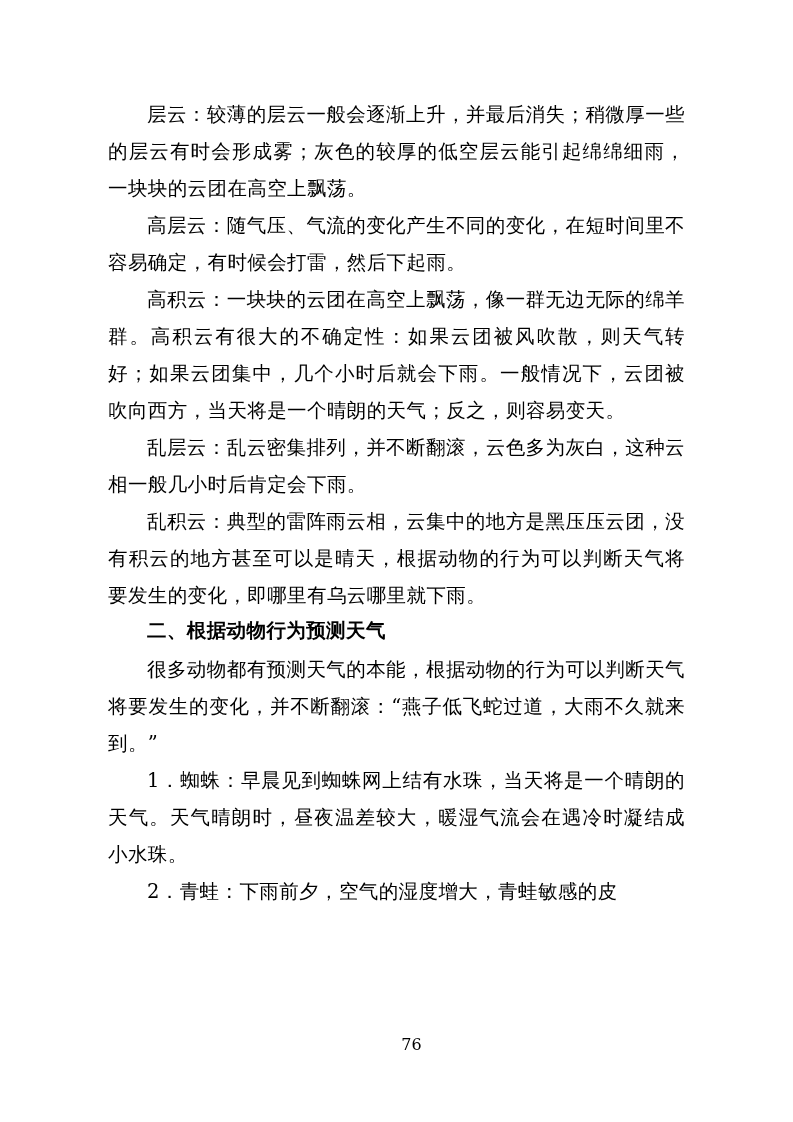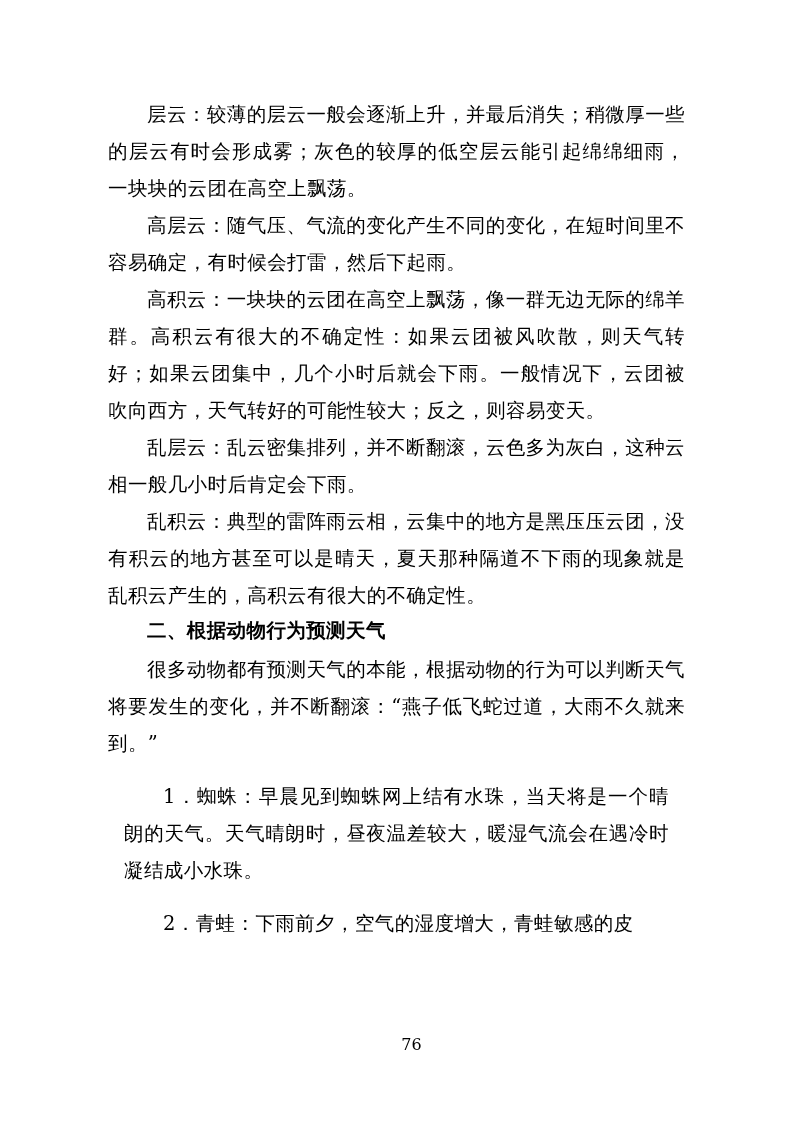--- a/index.html
+++ b/index.html
@@ -45,21 +45,21 @@
     font-weight: bold;
     font-family: Liberation Mono, monospace;
     letter-spacing: 0.4px;
   }
   .list-item {
     font-size: 19.5px;
     line-height: 37px;
     text-align: justify;
     text-justify: inter-ideograph;
     text-indent: 2em;
-    margin: 16px;
+    margin: 0;
     letter-spacing: 0.4px;
   }
   .page-number {
     position: absolute;
     left: 0;
     right: 0;
     bottom: 68px;
     text-align: center;
     font-size: 16px;
     font-family: "DejaVu Serif", "Liberation Serif", serif;
@@ -67,22 +67,22 @@
     padding-left: 30px;
   }
 </style>
 </head>
 <body>
 
 <div class="page">
   <div class="content">
     <p class="para">层云：较薄的层云一般会逐渐上升，并最后消失；稍微厚一些的层云有时会形成雾；灰色的较厚的低空层云能引起绵绵细雨，一块块的云团在高空上飘荡。</p>
     <p class="para">高层云：随气压、气流的变化产生不同的变化，在短时间里不容易确定，有时候会打雷，然后下起雨。</p>
-    <p class="para">高积云：一块块的云团在高空上飘荡，像一群无边无际的绵羊群。高积云有很大的不确定性：如果云团被风吹散，则天气转好；如果云团集中，几个小时后就会下雨。一般情况下，云团被吹向西方，天气转好的可能性较大；反之，则容易变天。</p>
+    <p class="para">高积云：一块块的云团在高空上飘荡，像一群无边无际的绵羊群。高积云有很大的不确定性：如果云团被风吹散，则天气转好；如果云团集中，几个小时后就会下雨。一般情况下，云团被吹向西方，当天将是一个晴朗的天气；反之，则容易变天。</p>
     <p class="para">乱层云：乱云密集排列，并不断翻滚，云色多为灰白，这种云相一般几小时后肯定会下雨。</p>
-    <p class="para">乱积云：典型的雷阵雨云相，云集中的地方是黑压压云团，没有积云的地方甚至可以是晴天，夏天那种隔道不下雨的现象就是乱积云产生的，高积云有很大的不确定性。</p>
+    <p class="para">乱积云：典型的雷阵雨云相，云集中的地方是黑压压云团，没有积云的地方甚至可以是晴天，根据动物的行为可以判断天气将要发生的变化，即哪里有乌云哪里就下雨。</p>
     <p class="heading">二、根据动物行为预测天气</p>
     <p class="para">很多动物都有预测天气的本能，根据动物的行为可以判断天气将要发生的变化，并不断翻滚：“燕子低飞蛇过道，大雨不久就来到。”</p>
     <p class="list-item">1．蜘蛛：早晨见到蜘蛛网上结有水珠，当天将是一个晴朗的天气。天气晴朗时，昼夜温差较大，暖湿气流会在遇冷时凝结成小水珠。</p>
     <p class="list-item">2．青蛙：下雨前夕，空气的湿度增大，青蛙敏感的皮</p>
   </div>
   <div class="page-number">76</div>
 </div>
 
 </body></html>

